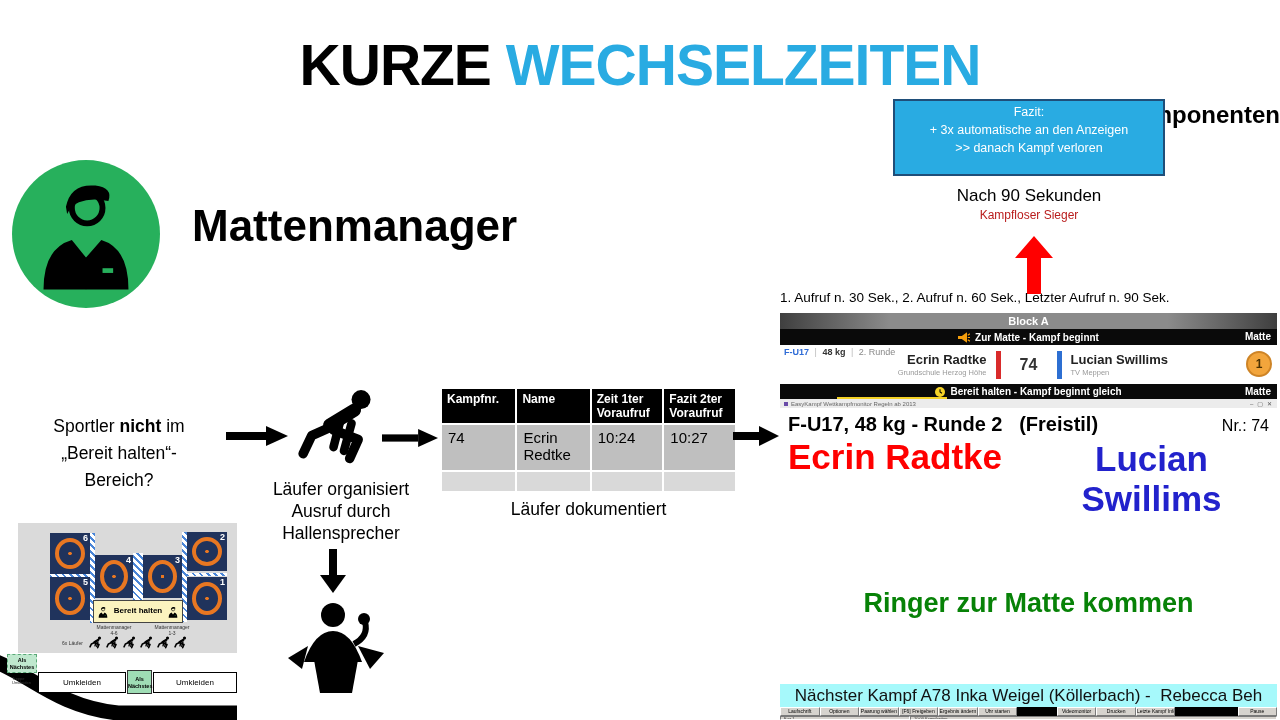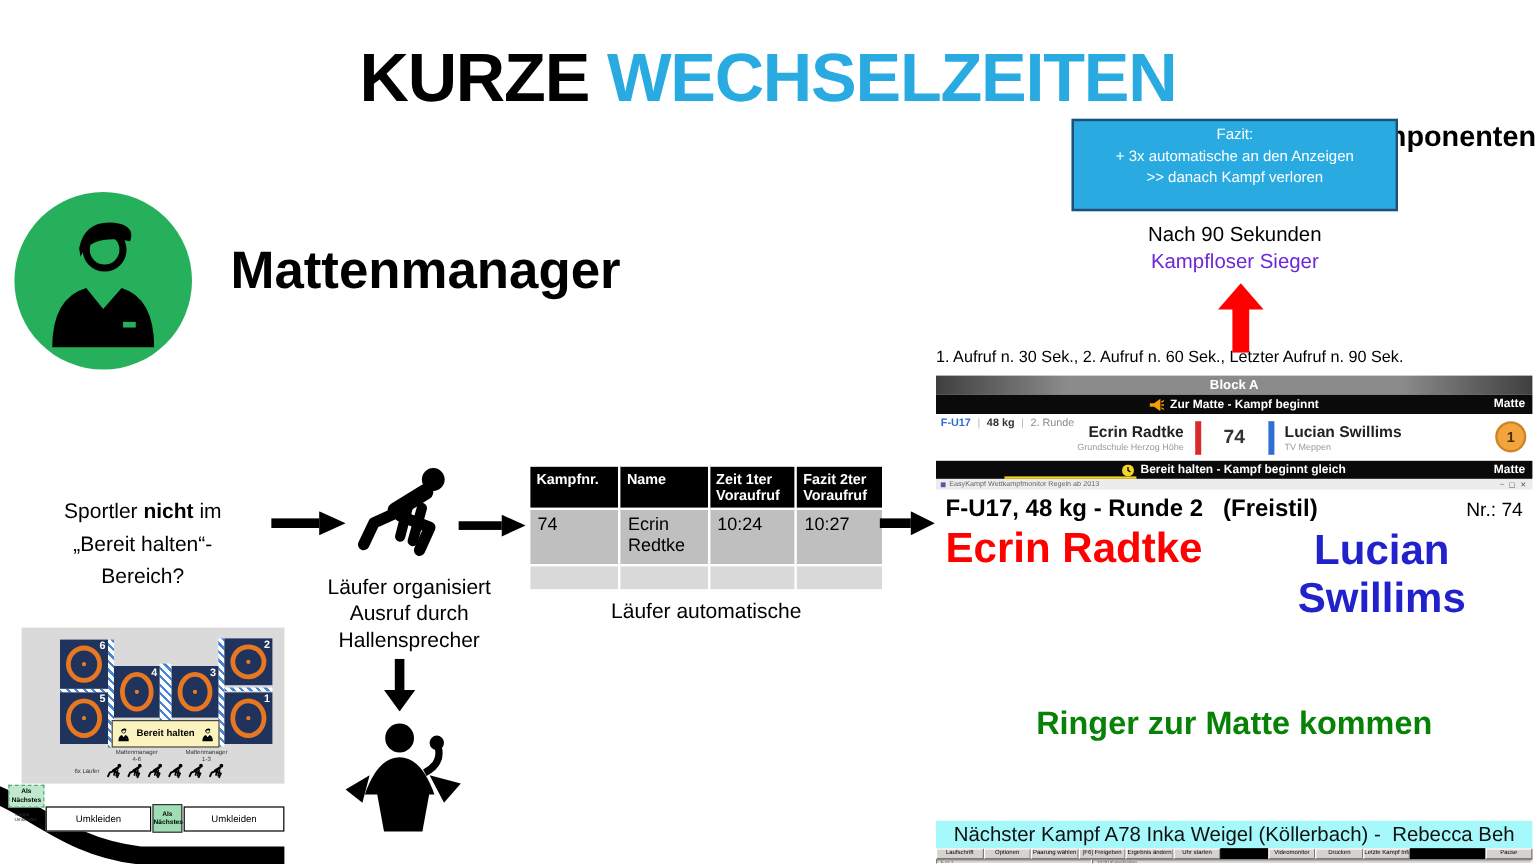--- a/index.html
+++ b/index.html
@@ -9,21 +9,21 @@
 
   
   .main-title { left:0; top:32px; width:1280px; text-align:center; font-size:57px; font-weight:bold; letter-spacing:-1px; }
   .main-title .blue { color:#29ABE2; }
   .subtitle { left:0; top:101px; width:1280px; text-align:right; font-size:24px; font-weight:bold; }
 
   
   .fazit { left:893px; top:99px; width:272px; height:77px; background:#29ABE2; border:2px solid #1F4E79;
            color:#fff; font-size:12.5px; text-align:center; line-height:1.42; padding-top:3px; }
   .nach90 { left:893px; top:186px; width:272px; text-align:center; font-size:17px; }
-  .kampflos { left:893px; top:208px; width:272px; text-align:center; font-size:17px; color:#6d28d9; }
+  .kampflos { left:893px; top:208px; width:272px; text-align:center; font-size:12px; color:#b91c1c; }
 
   
   svg.arrow { display:block; }
 
   
   .avatar { left:12px; top:160px; width:148px; height:148px; border-radius:50%; background:#27B05C;
             display:flex; align-items:center; justify-content:center; }
   .mm-heading { left:192px; top:201px; font-size:44px; font-weight:bold; }
 
   
@@ -220,21 +220,21 @@
     <td>10:27</td>
   </tr>
   <tr class="empty">
         <td></td>
         <td></td>
         <td></td>
         <td></td>
       </tr>
 </tbody>
   </table>
-<div class="abs table-caption">Läufer automatische</div>
+<div class="abs table-caption">Läufer dokumentiert</div>
 
 <svg class="abs arrow" style="left:733px;top:426px" width="46" height="20">
   <rect x="0" y="6" width="26" height="8" fill="#000"></rect>
     <polygon points="26,0 46,10 26,20" fill="#000"></polygon>
 </svg>
 
 <div class="abs aufruf">1. Aufruf n. 30 Sek., 2. Aufruf n. 60 Sek., Letzter Aufruf n. 90 Sek.</div>
 
 <div class="abs panel">
   <div class="blockbar">Block A</div>

